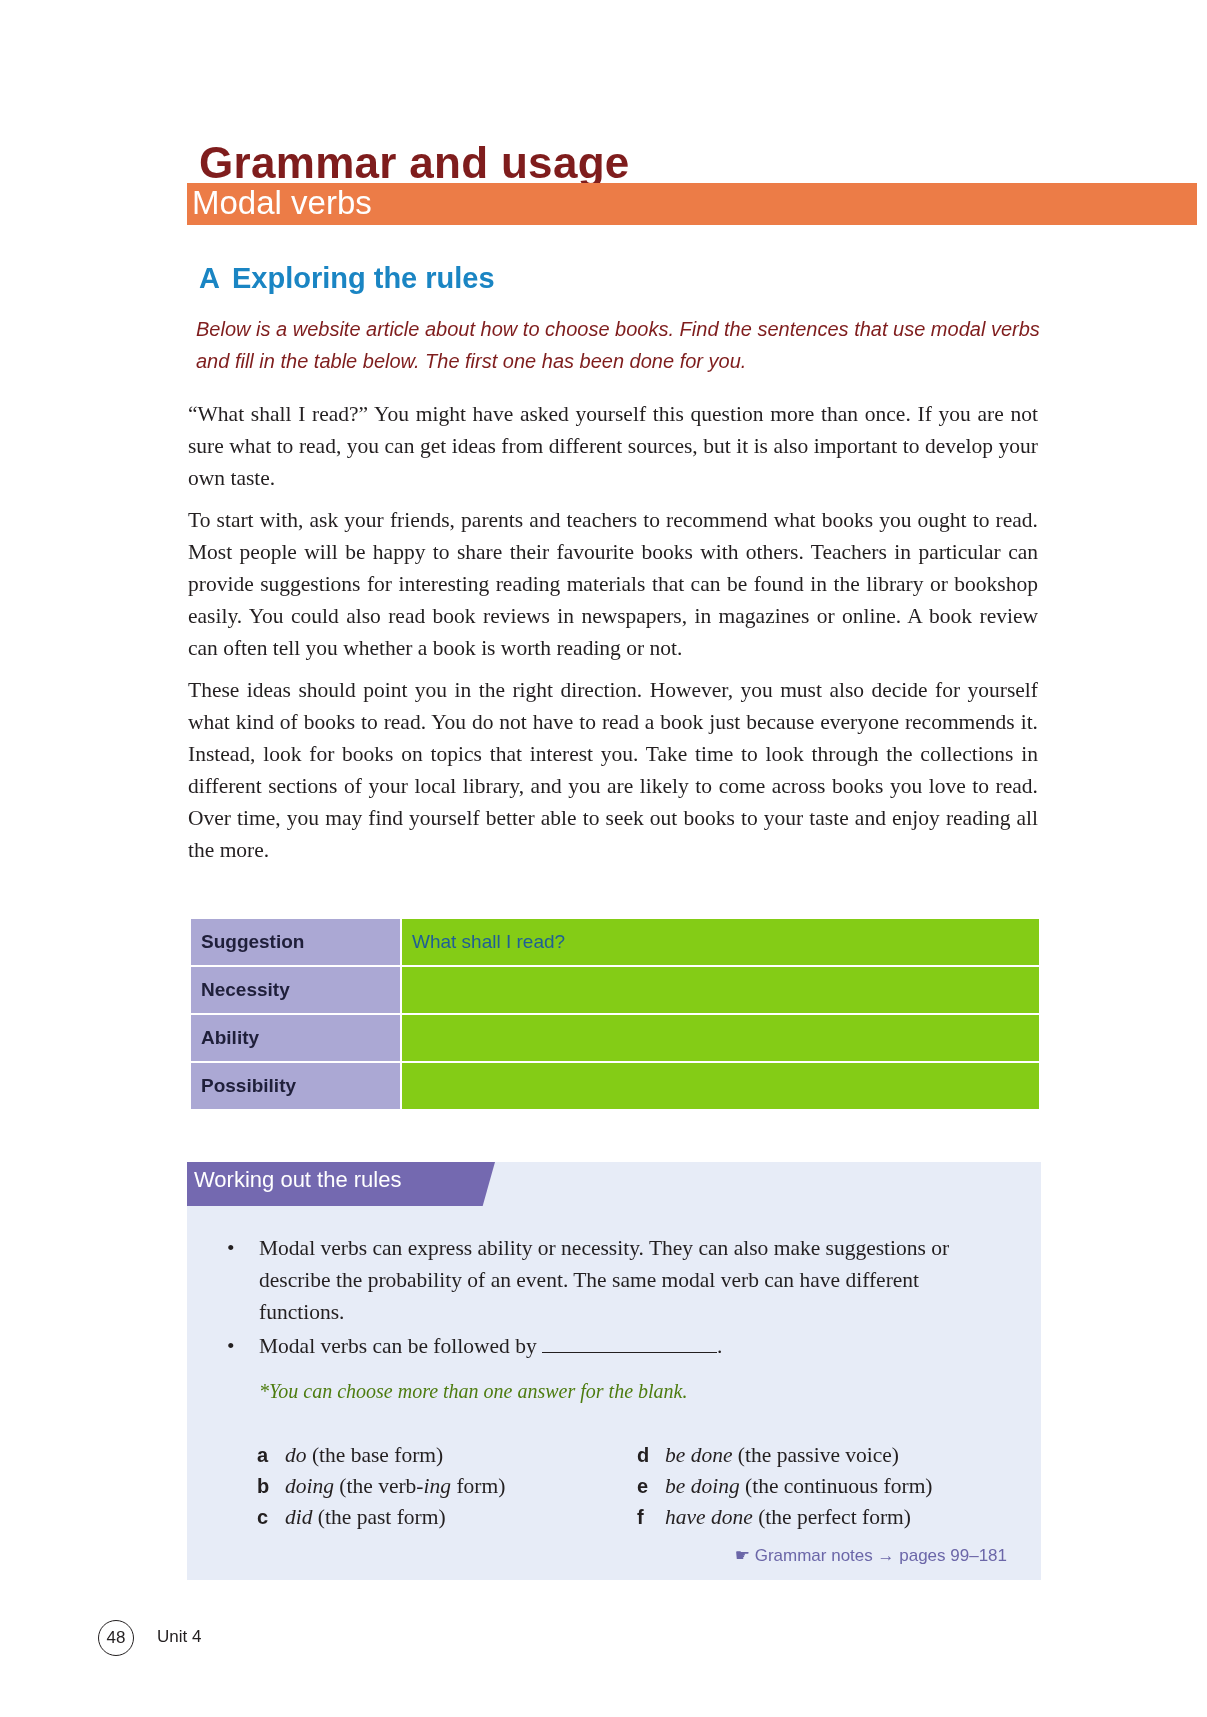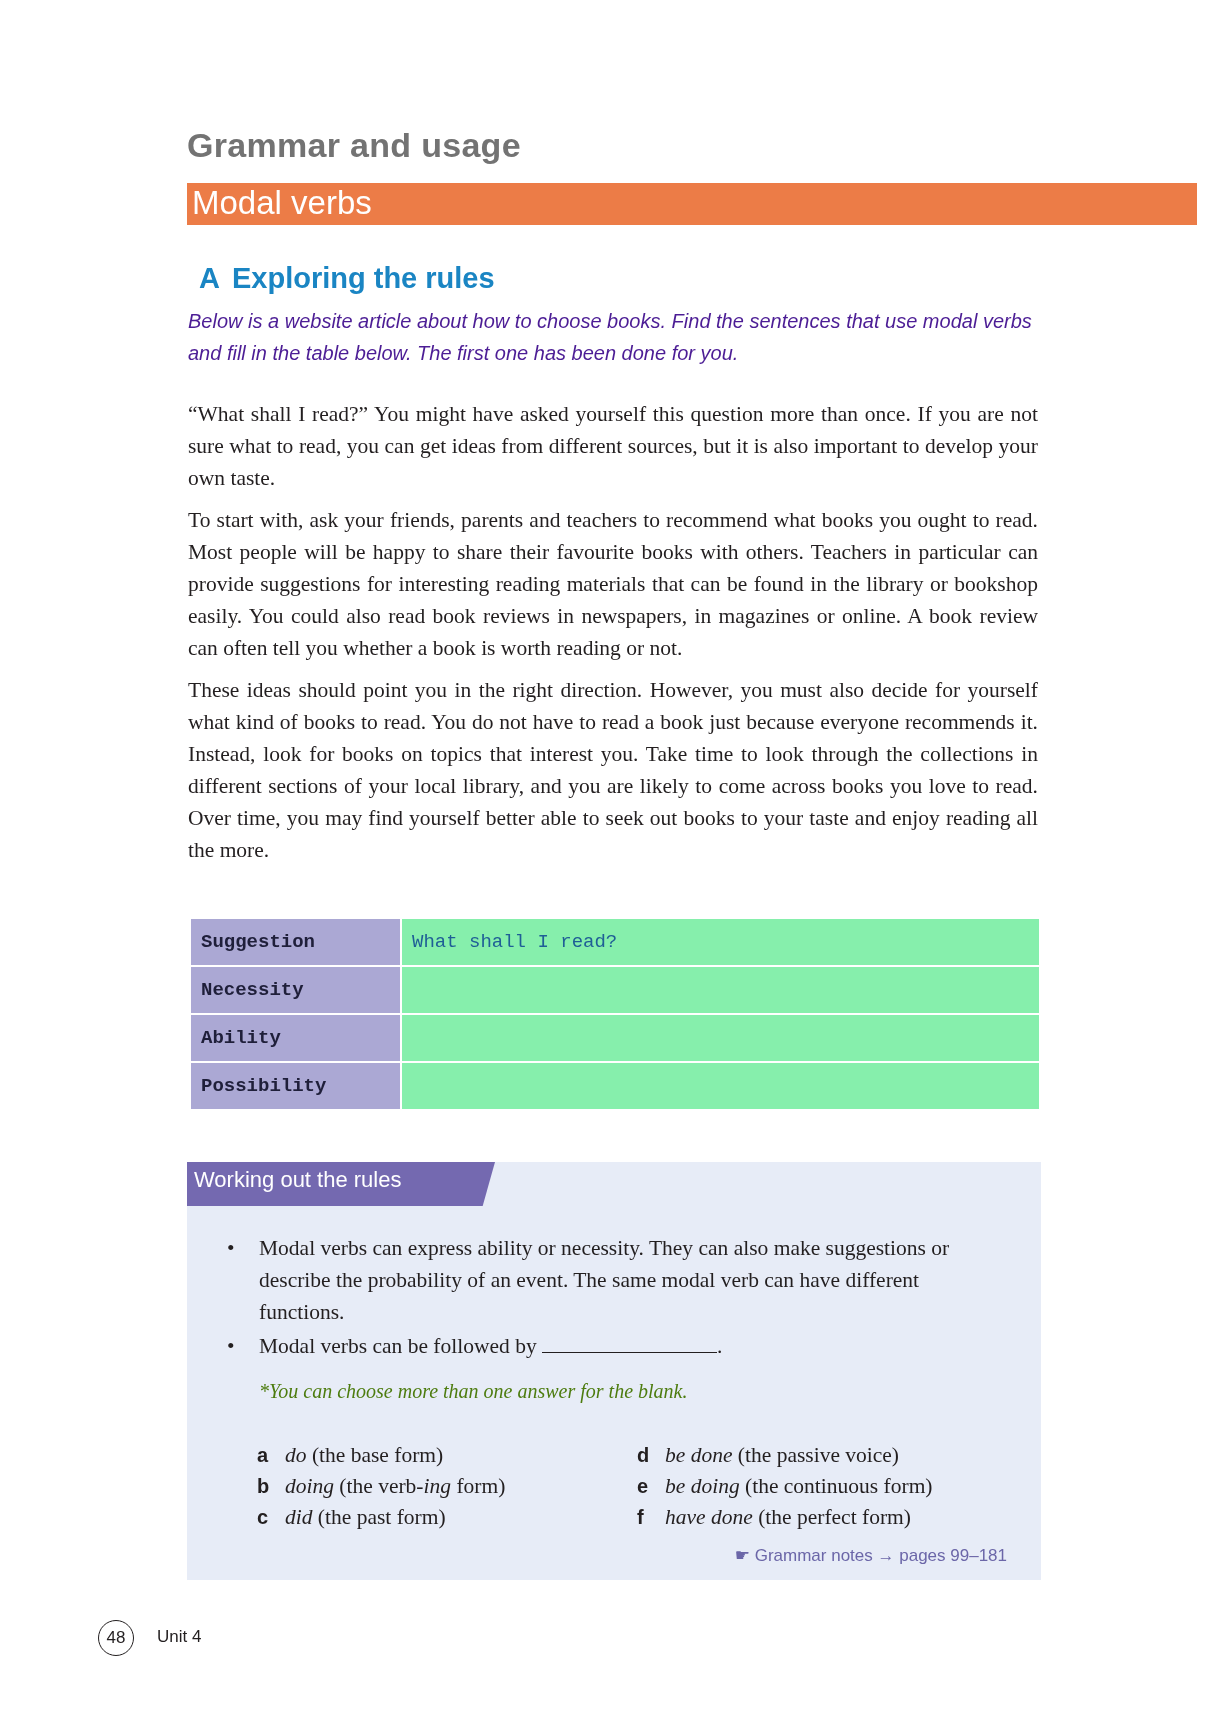--- a/index.html
+++ b/index.html
@@ -1,30 +1,30 @@
 <!DOCTYPE html>
 <html><head>
 <meta charset="utf-8">
 <style>
   html, body { margin: 0; padding: 0; background: #ffffff; }
   body { width: 1207px; height: 1717px; position: relative; overflow: hidden; }
   .serif { font-family: "Liberation Serif", "DejaVu Serif", serif; }
   .sans { font-family: "Liberation Sans", "DejaVu Sans", sans-serif; }
-  .page-title { position: absolute; left: 187px; top: 126px; margin: 0; font-size: 34px; font-weight: bold; color: #737373; letter-spacing: 0.3px; }
+  .page-title { position: absolute; left: 187px; top: 126px; margin: 12px; font-size: 44px; font-weight: bold; color: #7f1d1d; letter-spacing: 0.3px; }
   .subtitle-bar { position: absolute; left: 187px; top: 183px; width: 1010px; height: 42px; background: #ec7c47; }
   .subtitle-bar span { position: absolute; left: 5px; top: 1px; font-size: 33px; color: #ffffff; }
   .section-heading { position: absolute; left: 187px; top: 250px; margin: 12px; font-size: 29px; font-weight: bold; color: #1a85c3; }
   .section-heading .letter { margin-right: 12px; }
-  .instructions { position: absolute; left: 188px; top: 305px; width: 860px; font-size: 20px; font-style: italic; line-height: 32px; color: #4c1d95; margin: 0; }
+  .instructions { position: absolute; left: 188px; top: 305px; width: 860px; font-size: 20px; font-style: italic; line-height: 32px; color: #7f1d1d; margin: 8px; }
   .article { position: absolute; left: 188px; top: 398px; width: 850px; }
   .article p { margin: 0 0 10px 0; font-size: 21.5px; line-height: 32px; color: #231f20; text-align: justify; }
-  .modal-table { position: absolute; left: 189px; top: 917px; width: 852px; border-collapse: collapse; font-family: Liberation Mono, monospace; }
+  .modal-table { position: absolute; left: 189px; top: 917px; width: 852px; border-collapse: collapse; }
   .modal-table td { height: 46px; border: 2px solid #ffffff; padding: 0 10px; font-size: 19px; }
   .modal-table td.label { width: 189px; background: #aba8d4; font-weight: bold; color: #1f1f3a; }
-  .modal-table td.answer { background: #86efac; color: #1f5e96; }
+  .modal-table td.answer { background: #84cc16; color: #1f5e96; }
   .rules-box { position: absolute; left: 187px; top: 1162px; width: 854px; height: 418px; background: #e7ecf7; }
   .rules-tab { position: absolute; left: 0; top: 0; height: 44px; width: 308px; background: #7469b0; clip-path: polygon(0 0, 100% 0, 96% 100%, 0 100%); }
   .rules-tab span { position: absolute; left: 7px; top: 5px; font-size: 22px; color: #ffffff; }
   .bullet { position: absolute; left: 40px; font-size: 21.5px; line-height: 32px; color: #231f20; }
   .bullet .dot { position: absolute; left: 0; top: 0; }
   .bullet .text { position: absolute; left: 32px; top: 0; width: 740px; }
   .blank { display: inline-block; width: 175px; border-bottom: 1.5px solid #231f20; height: 20px; vertical-align: baseline; }
   .note { position: absolute; left: 72px; top: 218px; font-size: 20px; font-style: italic; color: #4d7c0f; }
   .option { position: absolute; font-size: 21.5px; color: #231f20; margin-top: 19px; }
   .option .ltr { font-family: "Liberation Sans", "DejaVu Sans", sans-serif; font-weight: bold; font-size: 20px; display: inline-block; width: 28px; }

